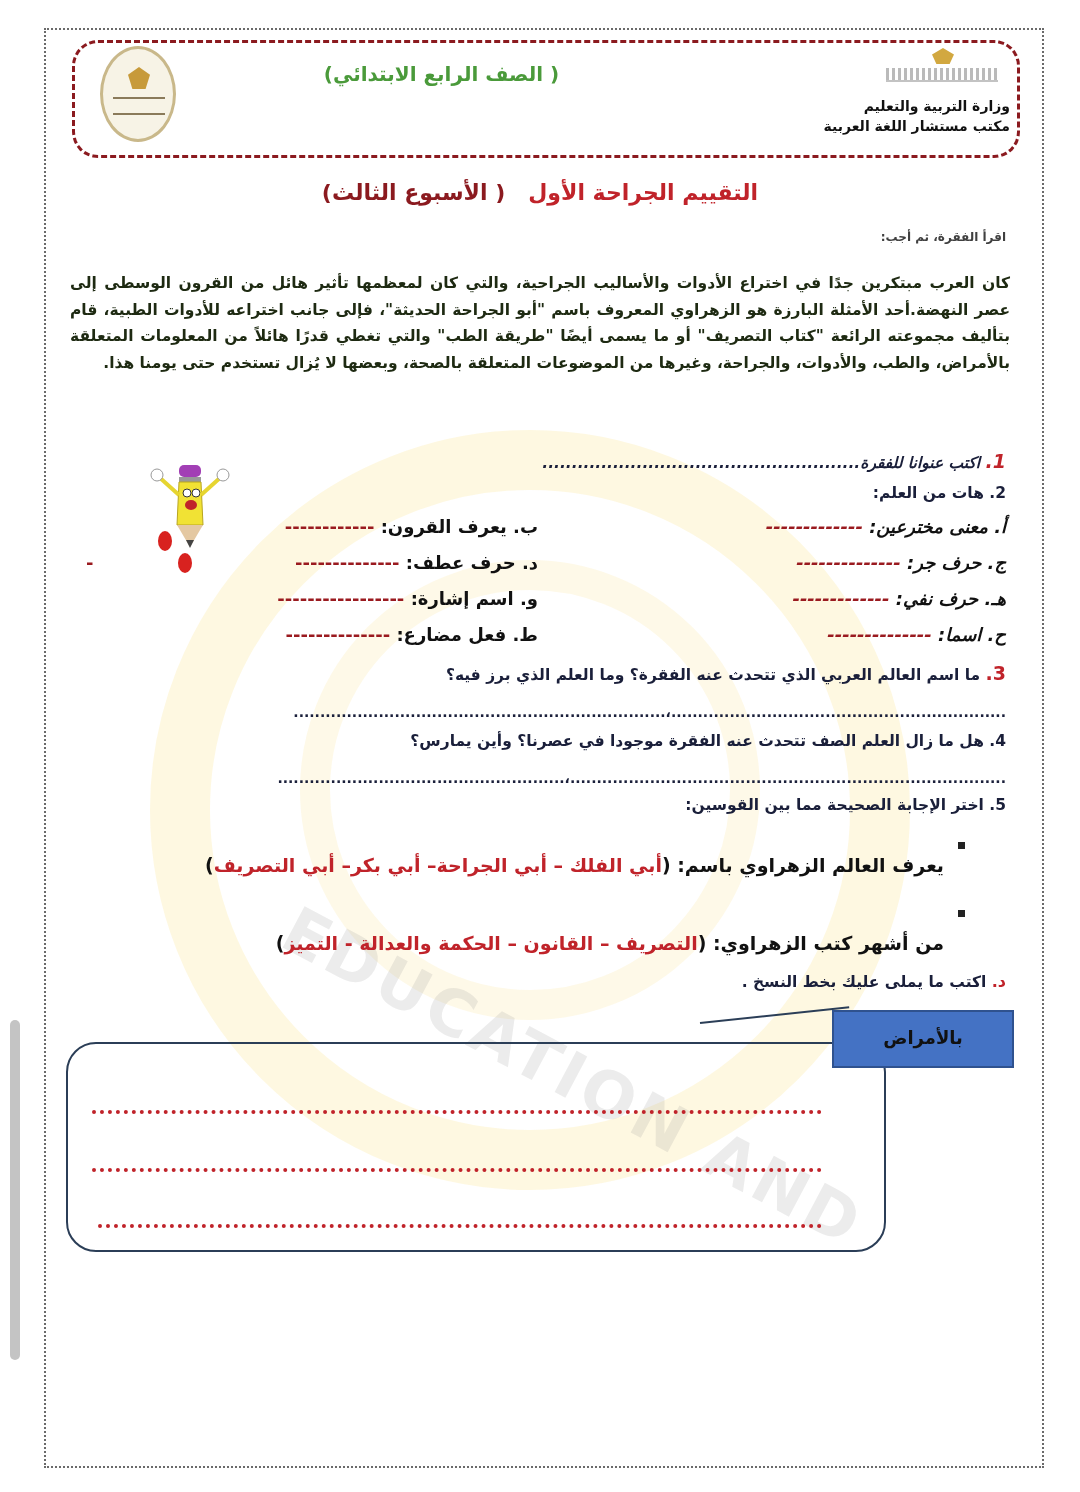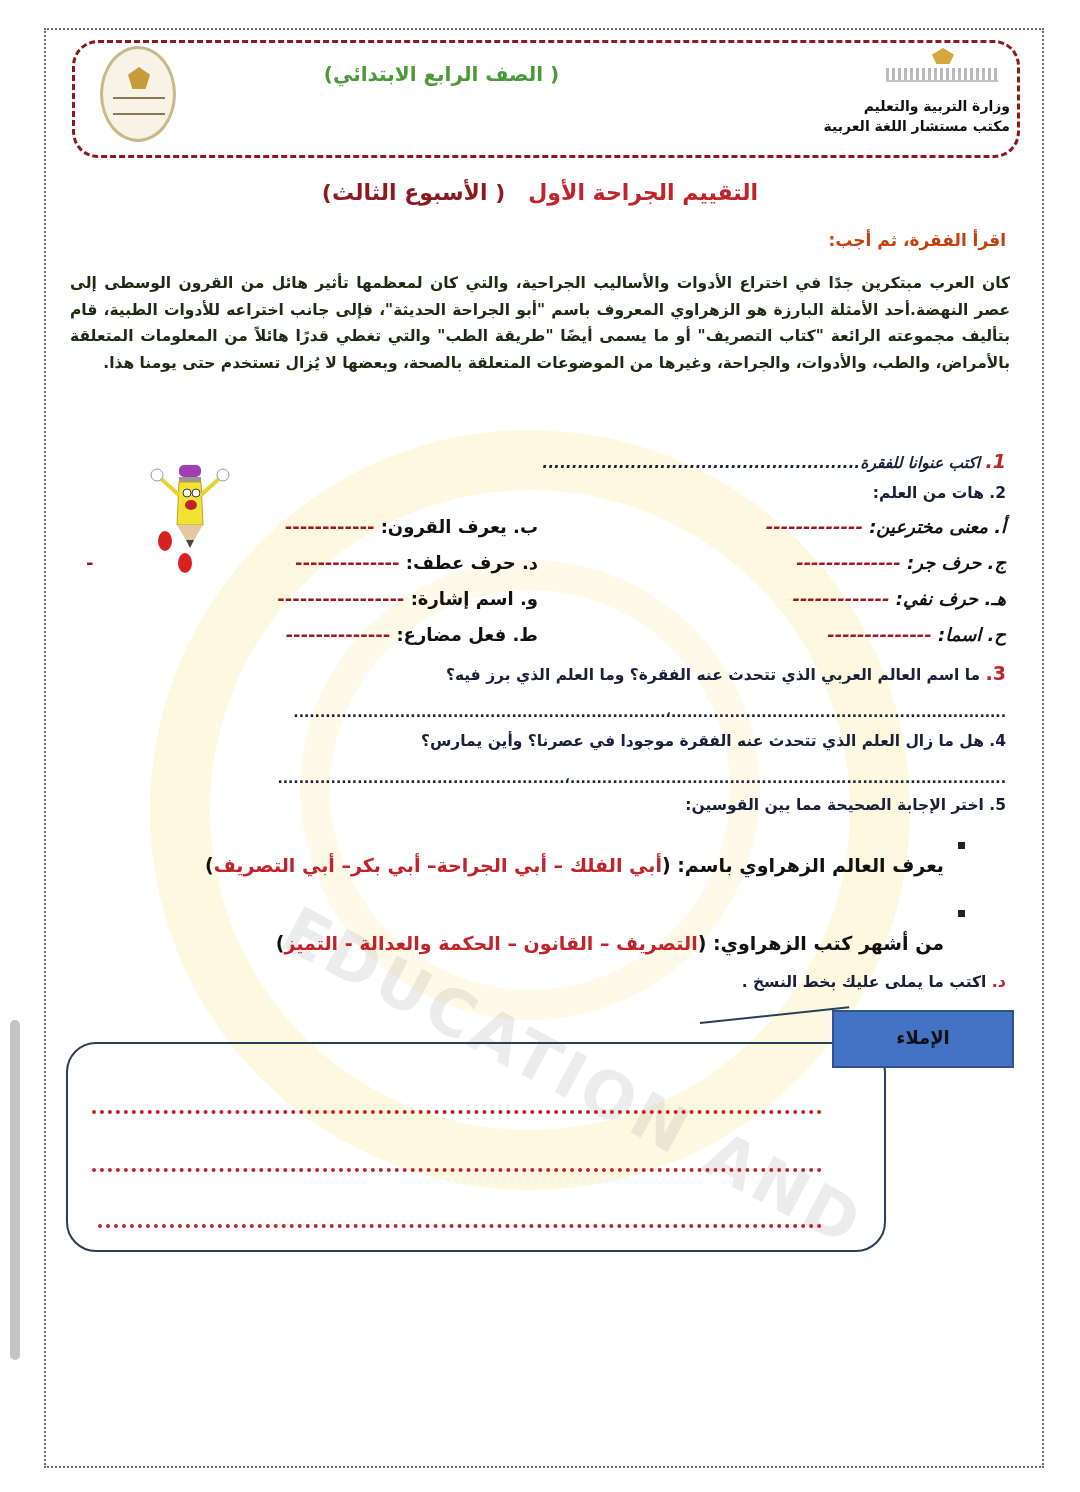--- a/index.html
+++ b/index.html
@@ -11,21 +11,21 @@
   .logo-left .ring-text { position:absolute; left:10px; top:48px; width:52px; height:14px; border-top:2px solid #8a7a5a; border-bottom:2px solid #8a7a5a; }
   .logo-right { position:absolute; left:884px; top:48px; width:118px; height:36px; }
   .logo-right .eagle-small { position:absolute; left:48px; top:0; width:22px; height:16px; background:#d2a840; clip-path:polygon(50% 0,100% 40%,80% 100%,20% 100%,0 40%); }
   .logo-right .script { position:absolute; left:2px; top:20px; width:112px; height:12px; border-bottom:2px solid #888; background:repeating-linear-gradient(90deg,#777 0 3px,transparent 3px 6px); opacity:.5; }
   .grade-title { position:absolute; left:0; width:883px; top:54px; text-align:center; color:#4a9a3a; font-weight:bold; font-size:20px; direction:rtl;margin-top:8px; }
   .ministry { position:absolute; right:70px; top:96px; direction:rtl; text-align:right; font-weight:bold; font-size:14px; color:#111; line-height:20px; }
   .eval-title { position:absolute; left:0; width:1080px; top:180px; text-align:center; font-weight:bold; font-size:22px; direction:rtl; }
   .eval-title .red { color:#c0232a; }
   .eval-title .dark { color:#8b1a1f; }
   .rtl { direction:rtl; text-align:right; }
-  .instr { position:absolute; right:74px; top:230px; font-weight:bold; font-size:17px; color:#c2410c; }
+  .instr { position:absolute; right:74px; top:230px; font-weight:bold; font-size:12px; color:#404040; }
   .passage { position:absolute; right:70px; left:70px; top:270px; font-weight:bold; font-size:15.5px; line-height:26.5px; color:#1e2a12; text-align:justify; text-align-last:right; direction:rtl; }
   .watermark { position:absolute; left:150px; top:430px; width:760px; height:760px; border-radius:50%; border:60px solid rgba(250,215,90,.18); box-sizing:border-box; }
   .watermark2 { position:absolute; left:300px; top:560px; width:460px; height:460px; border-radius:50%; border:30px solid rgba(250,215,90,.14); box-sizing:border-box; }
   .wm-text { position:absolute; left:250px; top:1040px; font-size:64px; font-weight:bold; color:rgba(150,150,150,.18); transform:rotate(28deg); letter-spacing:4px; }
   .q { position:absolute; right:74px; font-weight:bold; font-size:15.5px; color:#1a1f3a; direction:rtl; text-align:right; }
   .num { color:#c0232a; font-size:19px; }
   .num-dark { color:#1a1f3a; }
   .dots { color:#1a1f3a; letter-spacing:1px; }
   .blank { color:#9a1a1f; letter-spacing:1px; }
   .grid-row { position:absolute; right:74px; width:934px; height:30px; direction:rtl; font-weight:bold; font-size:18px; color:#111; }
@@ -147,21 +147,21 @@
 </div>
 
 <div class="q" style="top:662px;">
   <span class="num">3.</span>
   <span>ما اسم العالم العربي الذي تتحدث عنه الفقرة؟ وما العلم الذي برز فيه؟</span>
 </div>
 <div class="answer-line" style="top:704px; left:72px;">...............................................................،......................................................................</div>
 
 <div class="q" style="top:732px;">
   <span class="num-dark">4.</span>
-  <span>هل ما زال العلم الذي تتحدث عنه الفقرة موجودا في عصرنا؟ وأين يمارس؟</span>
+  <span>هل ما زال العلم الصف تتحدث عنه الفقرة موجودا في عصرنا؟ وأين يمارس؟</span>
 </div>
 <div class="answer-line" style="top:770px; left:72px;">..................................................................................،......................................................</div>
 
 <div class="q" style="top:796px;">
   <span class="num-dark">5.</span>
   <span>اختر الإجابة الصحيحة مما بين القوسين:</span>
 </div>
 
 <div class="bullet" style="left:958px; top:842px;"></div>
 <div class="mcq" style="top:830px;">
@@ -177,15 +177,15 @@
   <span class="num" style="font-size:16px;">د.</span>
   <span>اكتب ما يملى عليك بخط النسخ .</span>
 </div>
 
 <div class="connector"></div>
 <div class="dict-box">
   <div class="dict-line" style="left:24px; width:730px; top:66px;"></div>
   <div class="dict-line" style="left:24px; width:730px; top:124px;"></div>
   <div class="dict-line" style="left:30px; width:724px; top:180px;"></div>
 </div>
-<div class="dict-label">الإملاء</div>
+<div class="dict-label">بالأمراض</div>
 
 <div class="scrollbar"></div>
 
 </body></html>

